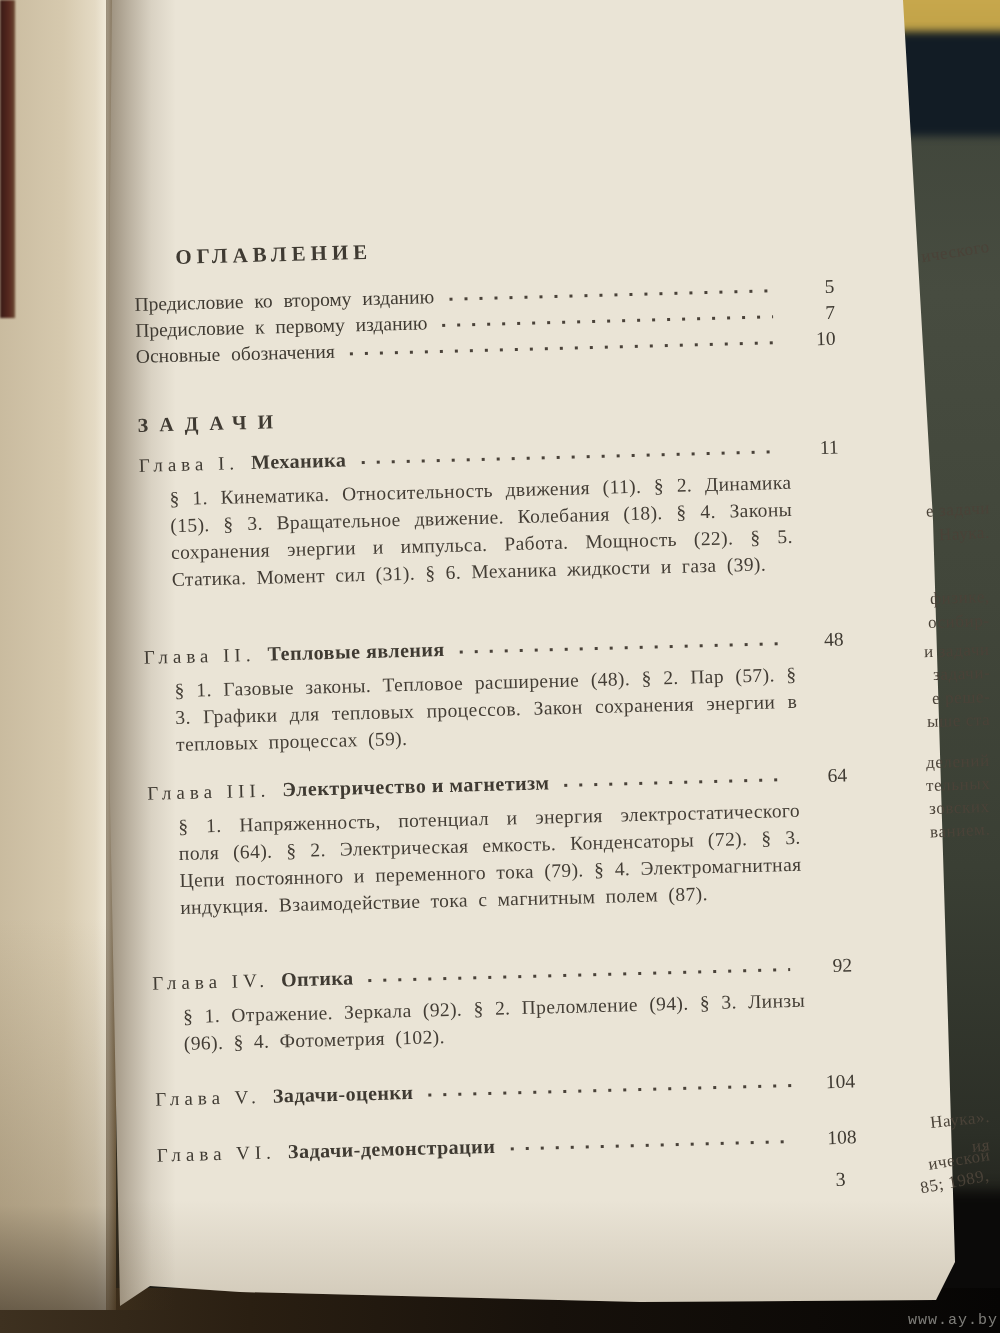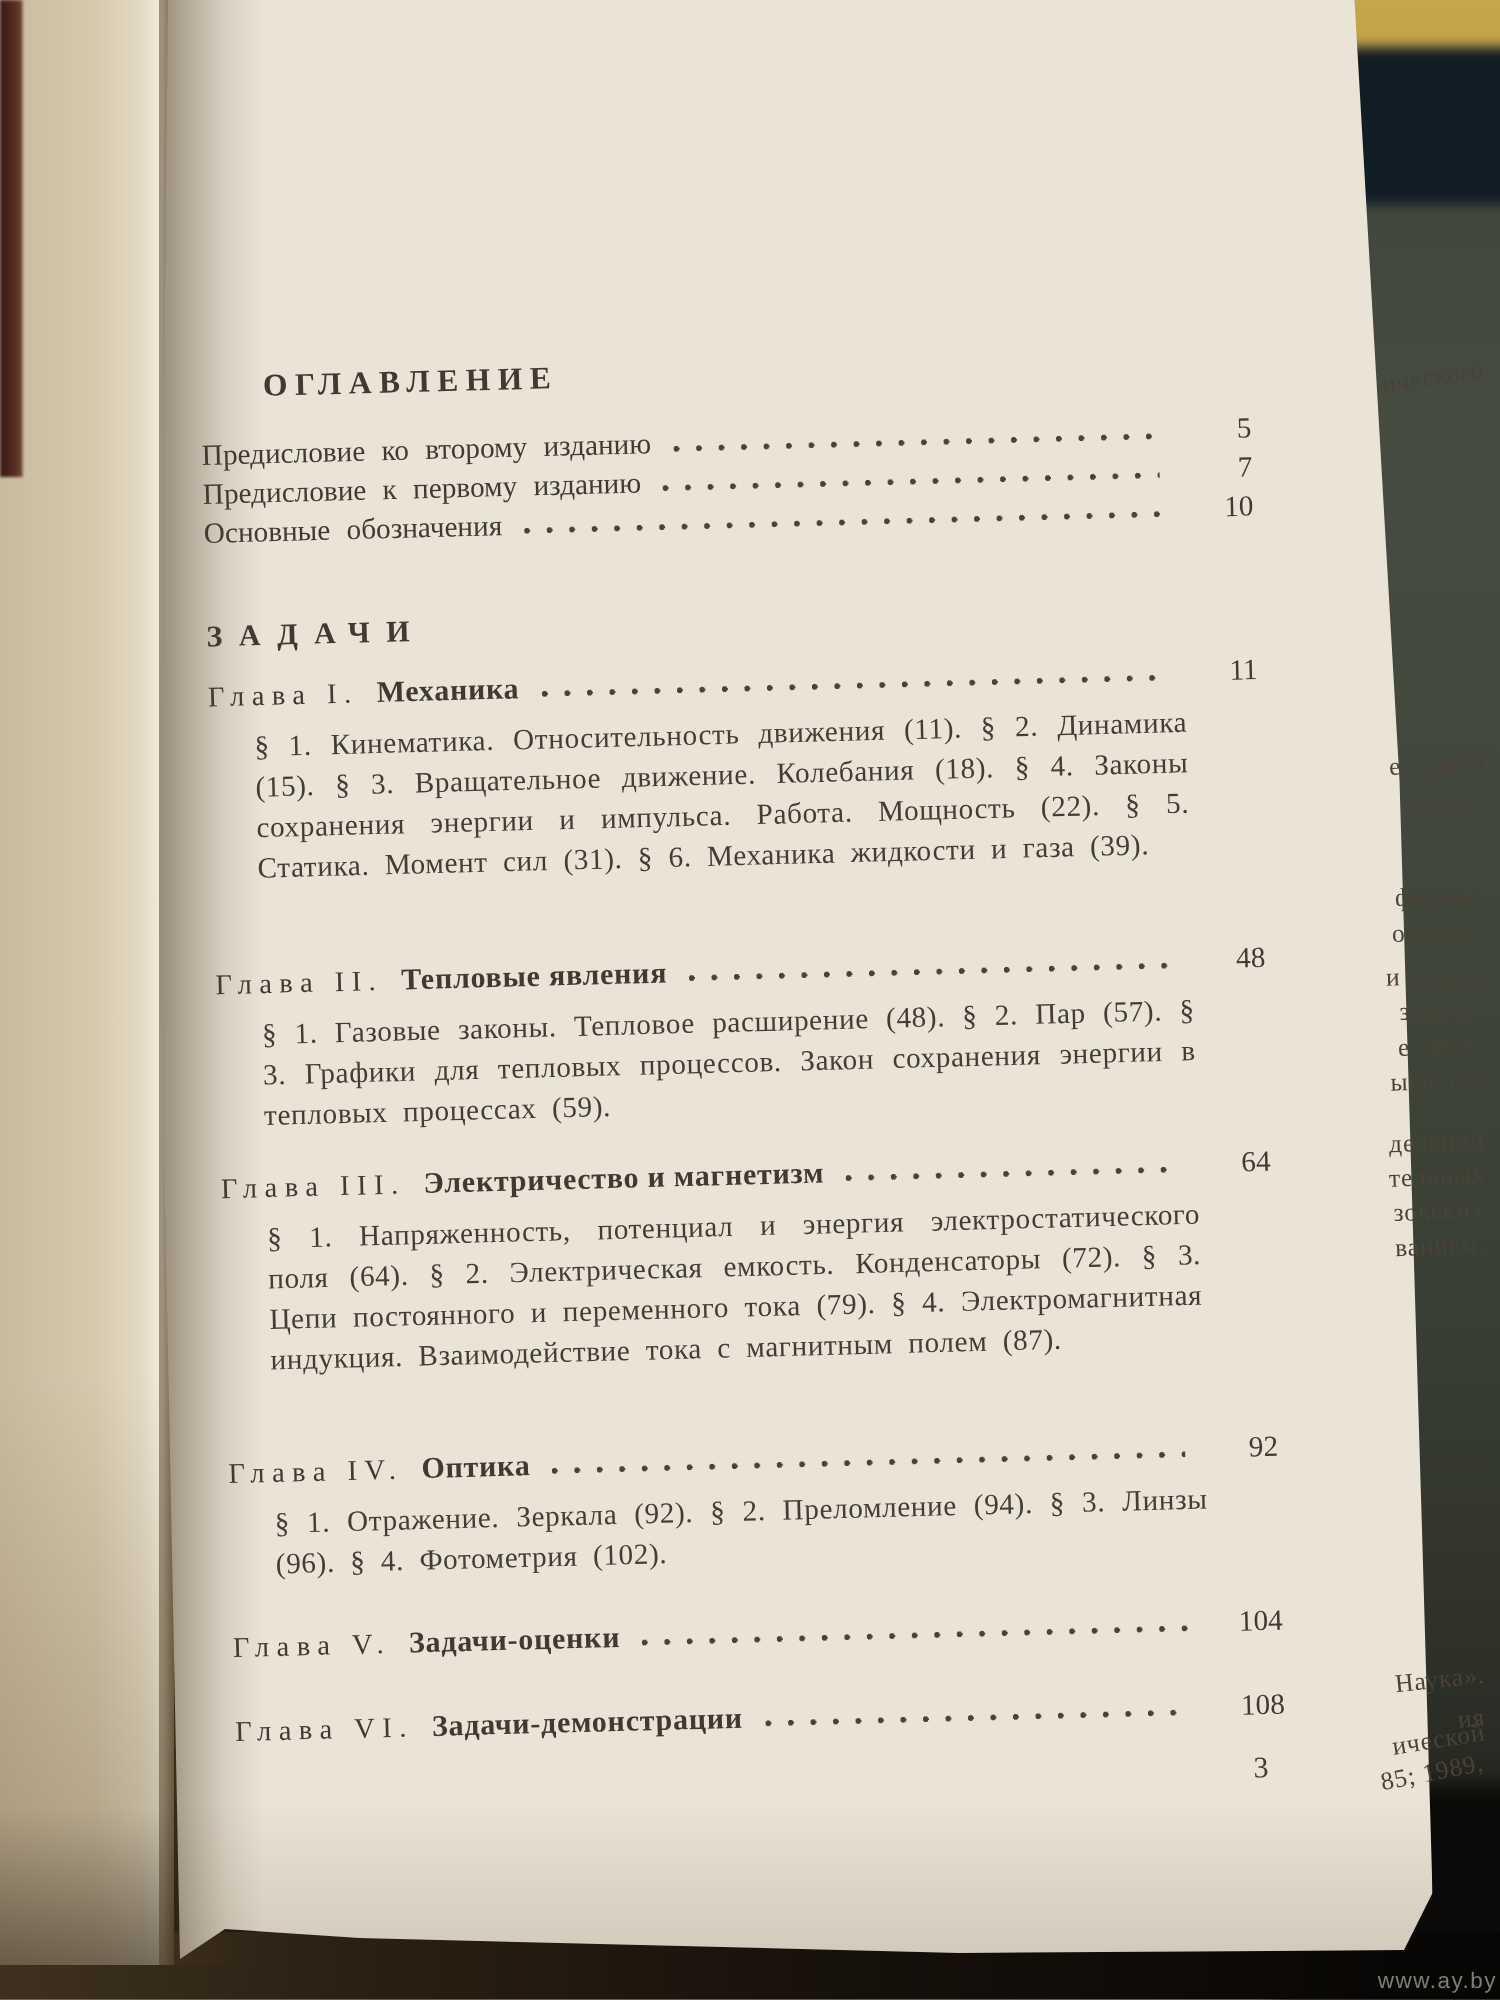--- a/index.html
+++ b/index.html
@@ -50,21 +50,21 @@
     background-size:15px 5px;background-repeat:repeat-x;}
   .pnum{width:50px;text-align:right;font-size:19.5px;}
   .section-heading{position:absolute;left:0;font-weight:bold;font-size:20px;letter-spacing:11px;}
   .ch-prefix{font-size:19px;letter-spacing:5px;}
   .ch-title{font-weight:bold;font-size:20px;letter-spacing:0.5px;margin-left:12px;}
   .detail{position:absolute;left:30px;width:622px;font-size:19.5px;line-height:27px;
     text-align:justify;word-spacing:5px;letter-spacing:0.4px;color:#433d35;}
   .folio{position:absolute;font-size:20px;color:#3f3a32;}
   
   .watermark{position:absolute;right:2px;bottom:4px;z-index:9;
-    font-family:Liberation Sans, sans-serif;font-size:15px;letter-spacing:1px;
+    font-family:Liberation Mono, monospace;font-size:15px;letter-spacing:1px;
     color:rgba(205,205,198,0.60);}
 </style>
 </head>
 <body>
 
 <div class="blanket"></div>
 <div class="band-yellow"></div>
 <div class="band-navy"></div>
 <div class="corner-black"></div>
 <div class="bottom-dark"></div>

